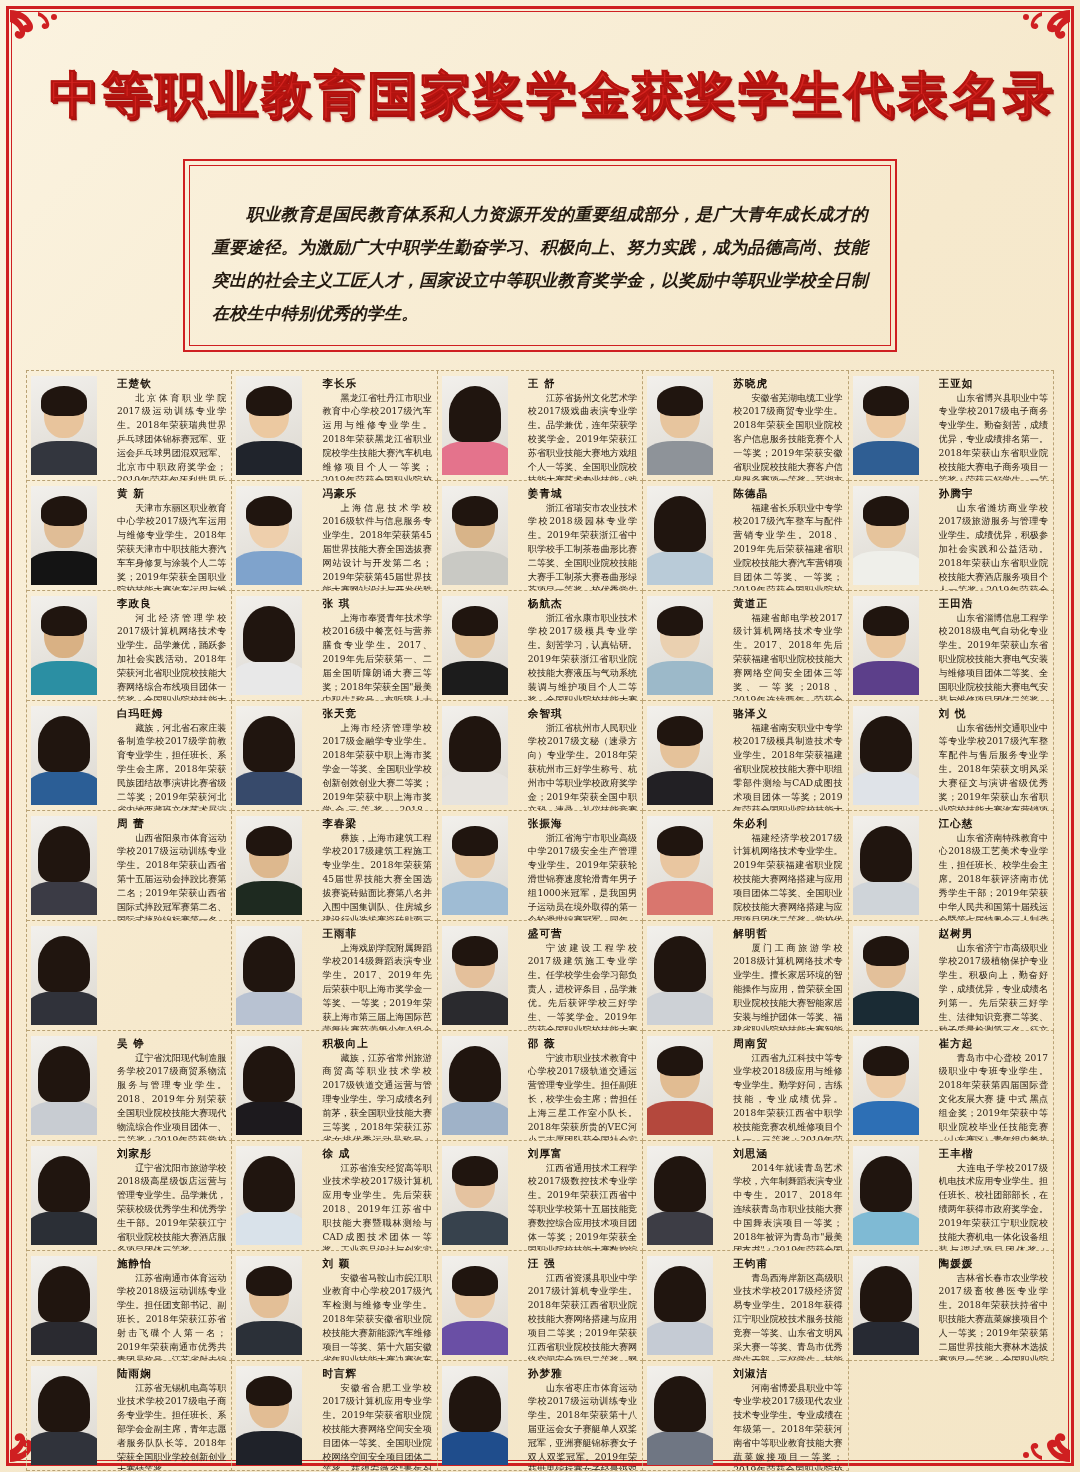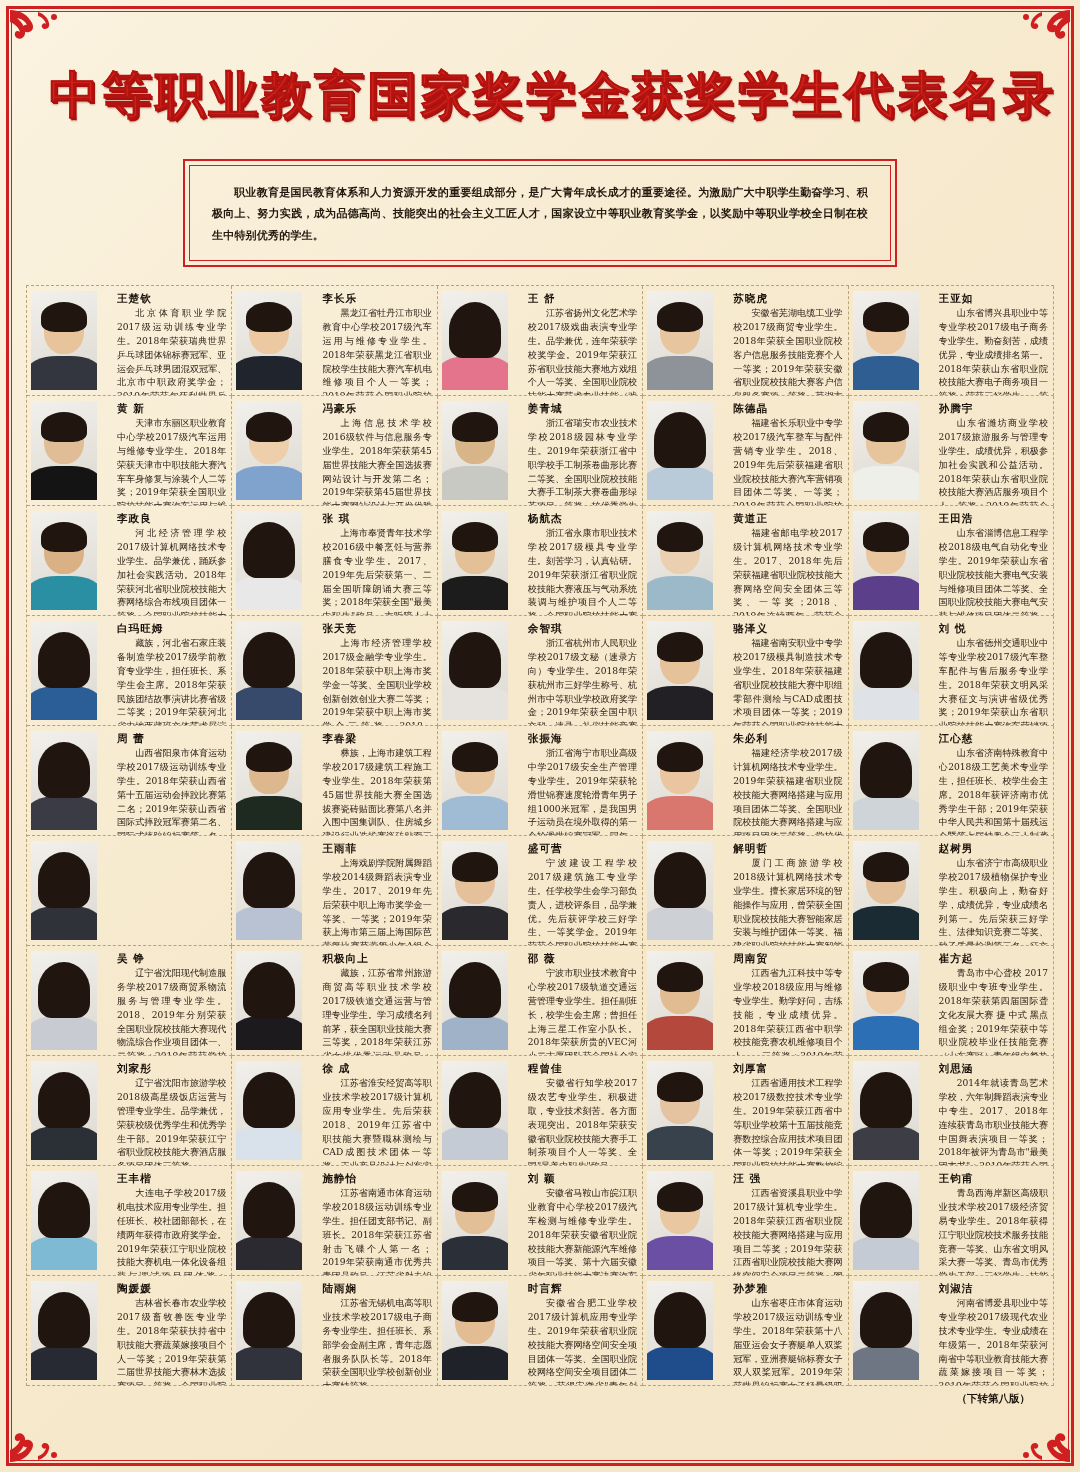--- a/index.html
+++ b/index.html
@@ -75,29 +75,30 @@
     border:2px solid #cf1f21;
     padding:4px;
     background:transparent;
   }
   .intro-box-in{
     border:1px solid #cf1f21;
     padding:16px 22px 14px;
     box-sizing:border-box;
   }
   .intro-p{
-    margin:0 0 4px;
-    font-size:11px;
+    margin:16px 0 4px;
+    font-size:17px;
     line-height:1.95;
     color:#23190f;
     text-indent:2em;
     text-align:justify;
     font-weight:bold;
     letter-spacing:.2px;
     font-family:"DejaVu Serif","Liberation Serif",serif;
+    font-style:italic;
   }
   .intro-p:last-child{margin-bottom:0;}
 
   
   .grid{
     margin-top:18px;
     display:grid;
     grid-template-columns:repeat(5,1fr);
     border-top:1px dashed #b9a274;
     border-left:1px dashed #b9a274;
@@ -681,32 +682,20 @@
             <div class="hair long"></div>
           </div>
           <div class="info">
             <div class="sname">徐  成</div>
             <div class="sdesc">江苏省淮安经贸高等职业技术学校2017级计算机应用专业学生。先后荣获2018、2019年江苏省中职技能大赛暨職林测绘与CAD成图技术团体一等奖、工业产品设计与创客实践一等奖、第四届中国3D打印创意设计大赛职业组优秀奖。</div>
           </div>
         </div>
         <div class="cell">
           <div class="photo">
             <div class="bg" style="background: linear-gradient(160deg, rgb(242, 240, 236), rgb(220, 216, 208));"></div>
-            <div class="body" style="background: rgb(196, 203, 212);"></div>
-            <div class="head" style="background: rgb(242, 213, 181);"></div>
-            <div class="hair long"></div>
-          </div>
-          <div class="info">
-            <div class="sname">程曾佳</div>
-            <div class="sdesc">安徽省行知学校2017级农艺专业学生。积极进取，专业技术刻苦。各方面表现突出。2018年荣获安徽省职业院校技能大赛手工制茶项目个人一等奖、全国"最美中职生"称号。</div>
-          </div>
-        </div>
-        <div class="cell">
-          <div class="photo">
-            <div class="bg" style="background: linear-gradient(160deg, rgb(242, 240, 236), rgb(220, 216, 208));"></div>
             <div class="body" style="background: rgb(55, 66, 77);"></div>
             <div class="head" style="background: rgb(229, 195, 160);"></div>
             <div class="hair"></div>
           </div>
           <div class="info">
             <div class="sname">刘厚富</div>
             <div class="sdesc">江西省通用技术工程学校2017级数控技术专业学生。2019年荣获江西省中等职业学校第十五届技能竞赛数控综合应用技术项目团体一等奖；2019年荣获全国职业院校技能大赛数控综合应用技术项目团体二等奖。</div>
           </div>
         </div>
         <div class="cell">

